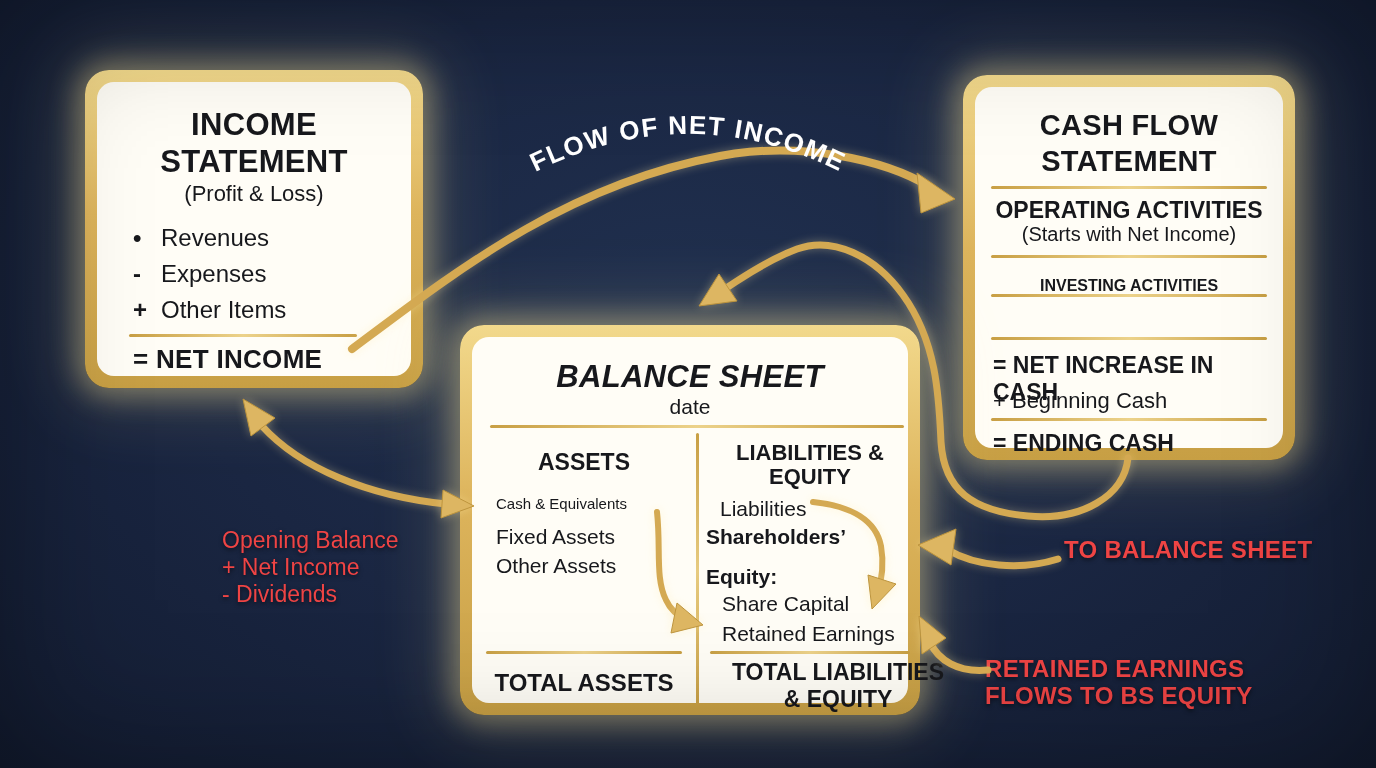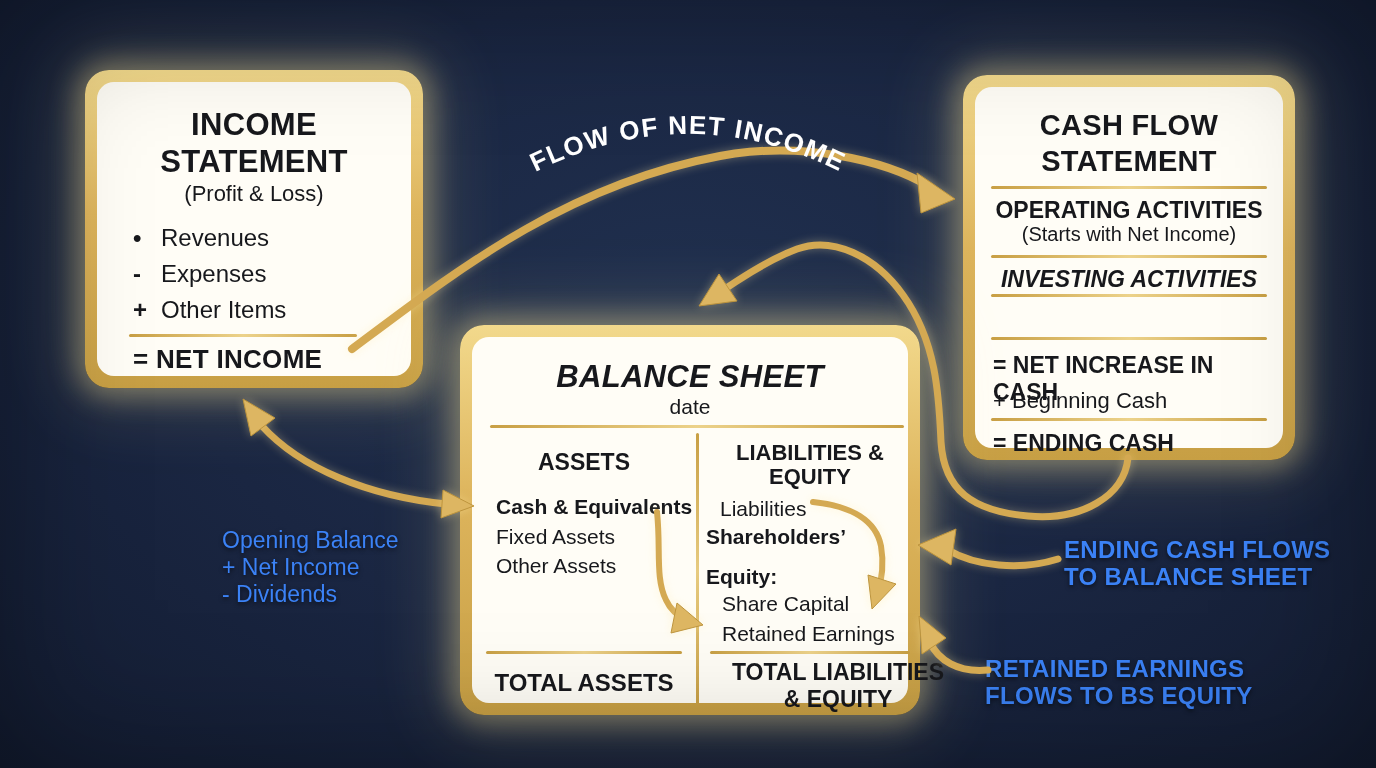--- a/index.html
+++ b/index.html
@@ -32,21 +32,21 @@
   
   .is-item { font-size:24px; font-weight:500; display:flex; }
   .is-item .pfx { display:inline-block; width:28px; font-weight:600; }
   
   .vdiv {
     position:absolute; width:3px; border-radius:2px;
     background:linear-gradient(180deg,#c89f44,#e7cb80 50%,#c89f44);
   }
   
   .note {
-    position:absolute; color:#3b82f6;
+    position:absolute; color:#ef4444;
     text-shadow:0 2px 4px rgba(0,0,0,.55);
     white-space:nowrap;
   }
   .note-bold { font-size:24px; font-weight:700; line-height:27px; letter-spacing:.3px; }
   .note-reg  { font-size:23px; font-weight:500; line-height:27px; }
   
   svg.arrows {
     position:absolute; left:0; top:0; width:1376px; height:768px;
     pointer-events:none; z-index:5;
   }
@@ -97,39 +97,39 @@
 <div class="card" style="left:963px; top:75px; width:332px; height:385px;">
   <div class="card-inner">
     <div class="row c xb" style="top:20px; font-size:29px; line-height:36px;">
       <div>CASH FLOW</div>
       <div>STATEMENT</div>
     </div>
     <div class="goldline" style="left:16px; right:16px; width:auto; top:99px;"></div>
     <div class="row c b" style="top:110px; font-size:23px;">OPERATING ACTIVITIES</div>
     <div class="row c" style="top:136px; font-size:20px; font-weight:500;">(Starts with Net Income)</div>
     <div class="goldline" style="left:16px; right:16px; width:auto; top:168px;"></div>
-    <div class="row c b" style="top:179px; font-size:23px;font-style:italic;">INVESTING ACTIVITIES</div>
+    <div class="row c b" style="top:190px; font-size:16px;">INVESTING ACTIVITIES</div>
     <div class="goldline" style="left:16px; right:16px; width:auto; top:207px;"></div>
     <div class="goldline" style="left:16px; right:16px; width:auto; top:250px;"></div>
     <div class="row b" style="top:265px; left:18px; font-size:23px;">= NET INCREASE IN CASH</div>
     <div class="row" style="top:301px; left:18px; font-size:22px; font-weight:500;">+ Beginning Cash</div>
     <div class="goldline" style="left:16px; right:16px; width:auto; top:331px;"></div>
     <div class="row b" style="top:343px; left:18px; font-size:23px;">= ENDING CASH</div>
   </div>
 </div>
 
 <div class="card" style="left:460px; top:325px; width:460px; height:390px;">
   <div class="card-inner">
     <div class="row c xb" style="top:22px; font-size:31px;font-style:italic;">BALANCE SHEET</div>
     <div class="row c" style="top:58px; font-size:21px; font-weight:500;">date</div>
     <div class="goldline" style="left:18px; width:414px; top:88px;"></div>
     <div class="vdiv" style="left:224px; top:96px; height:276px;"></div>
 
     <div class="row b" style="top:112px; left:0; width:224px; text-align:center; font-size:23px;">ASSETS</div>
-    <div class="row" style="top:158px; left:24px; font-size:21px; font-weight:700;">Cash &amp; Equivalents</div>
+    <div class="row" style="top:158px; left:24px; font-size:15px; font-weight:400;">Cash &amp; Equivalents</div>
     <div class="row" style="top:188px; left:24px; font-size:21px; font-weight:500;">Fixed Assets</div>
     <div class="row" style="top:217px; left:24px; font-size:21px; font-weight:500;">Other Assets</div>
     <div class="goldline" style="left:14px; width:196px; top:314px; height:2.5px;"></div>
     <div class="row b" style="top:332px; left:0; width:224px; text-align:center; font-size:24px;">TOTAL ASSETS</div>
 
     <div class="row b" style="top:104px; left:228px; width:220px; text-align:center; font-size:22px; line-height:24px;">
       <div>LIABILITIES &amp;</div>
       <div>EQUITY</div>
     </div>
     <div class="row" style="top:160px; left:248px; font-size:21px; font-weight:500;">Liabilities</div>
@@ -144,21 +144,20 @@
     </div>
   </div>
 </div>
 
 <div class="note note-reg" style="left:222px; top:527px;">
   <div>Opening Balance</div>
   <div>+ Net Income</div>
   <div>- Dividends</div>
 </div>
 <div class="note note-bold" style="left:1064px; top:536px;">
-  <div>ENDING CASH FLOWS</div>
   <div>TO BALANCE SHEET</div>
 </div>
 <div class="note note-bold" style="left:985px; top:655px;">
   <div>RETAINED EARNINGS</div>
   <div>FLOWS TO BS EQUITY</div>
 </div>
 
 <svg class="arrows" viewBox="0 0 1376 768" xmlns="http://www.w3.org/2000/svg">
   <defs>
     <path id="flowLabelArc" d="M 520 180 Q 688 88 856 180"></path>

